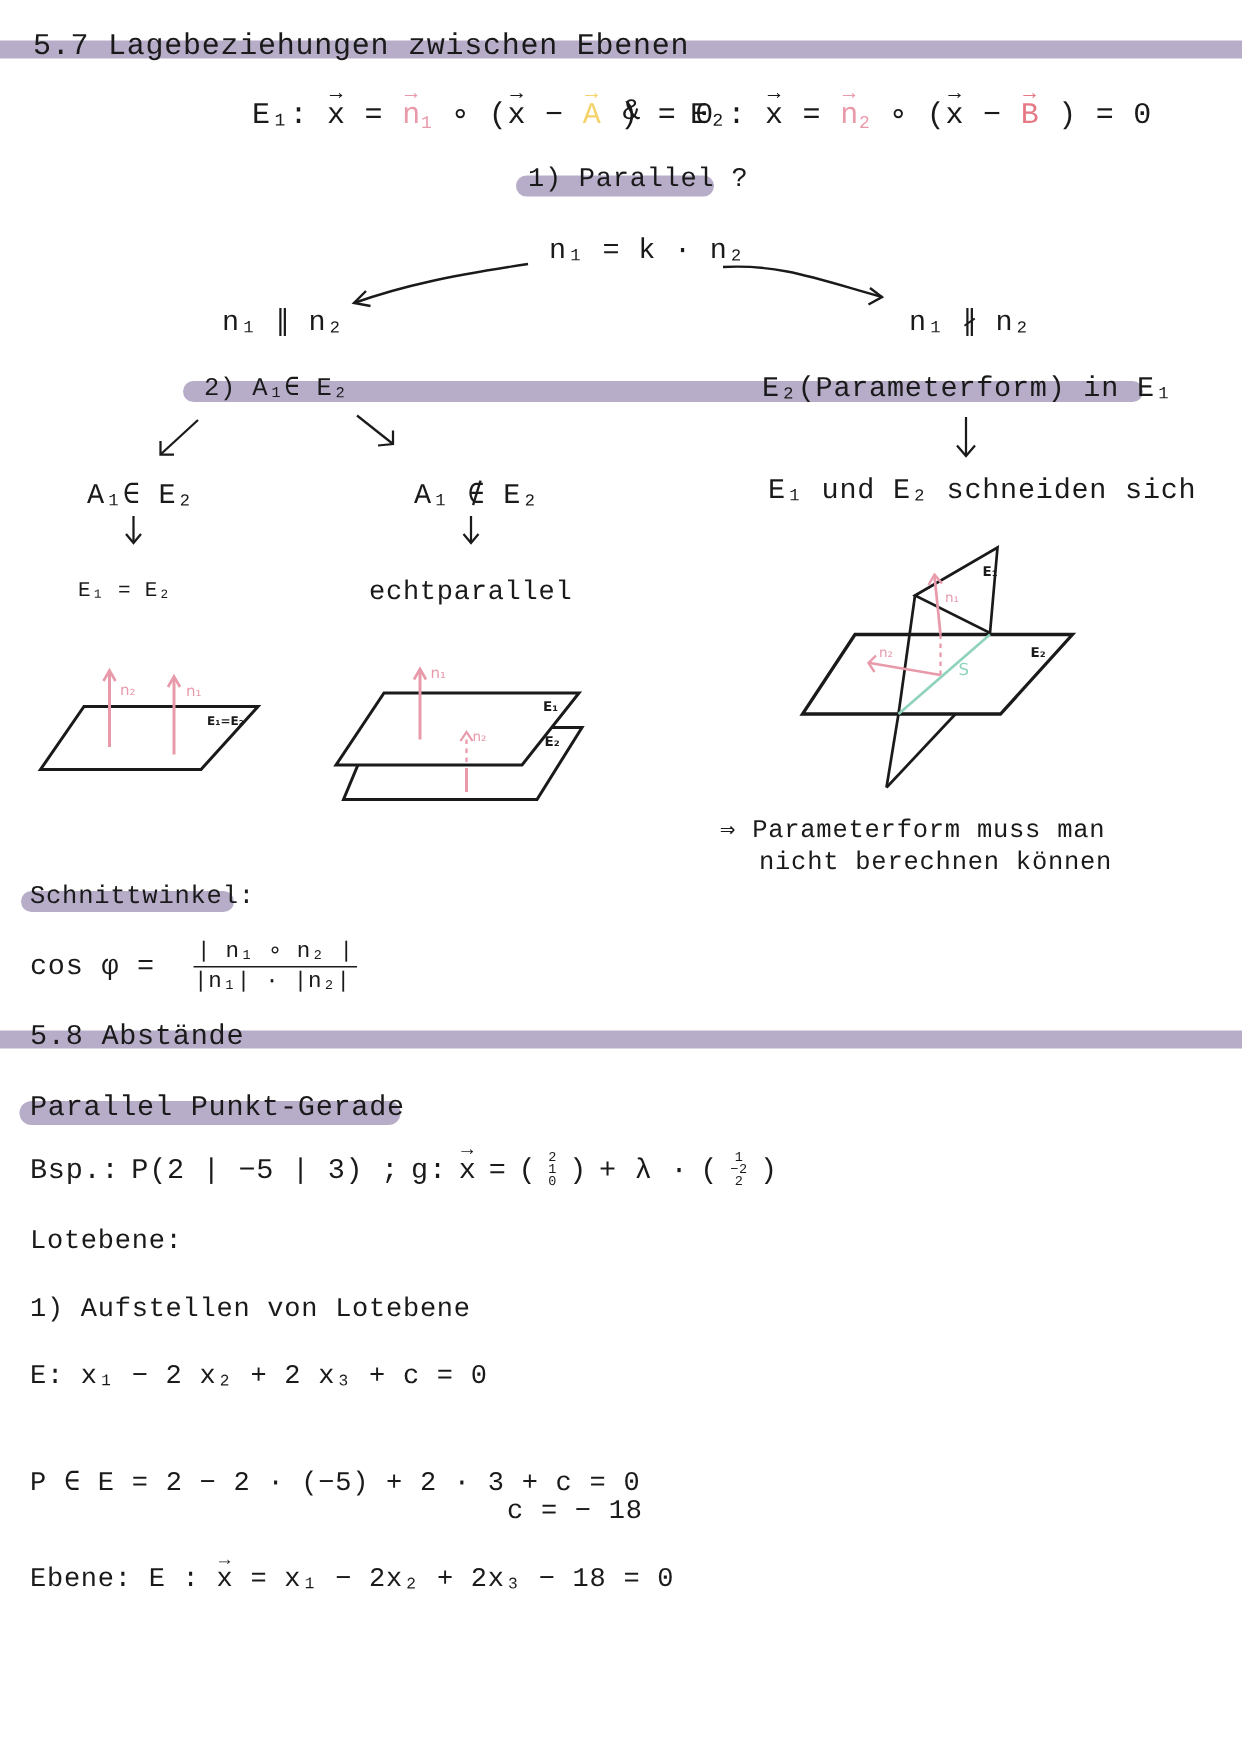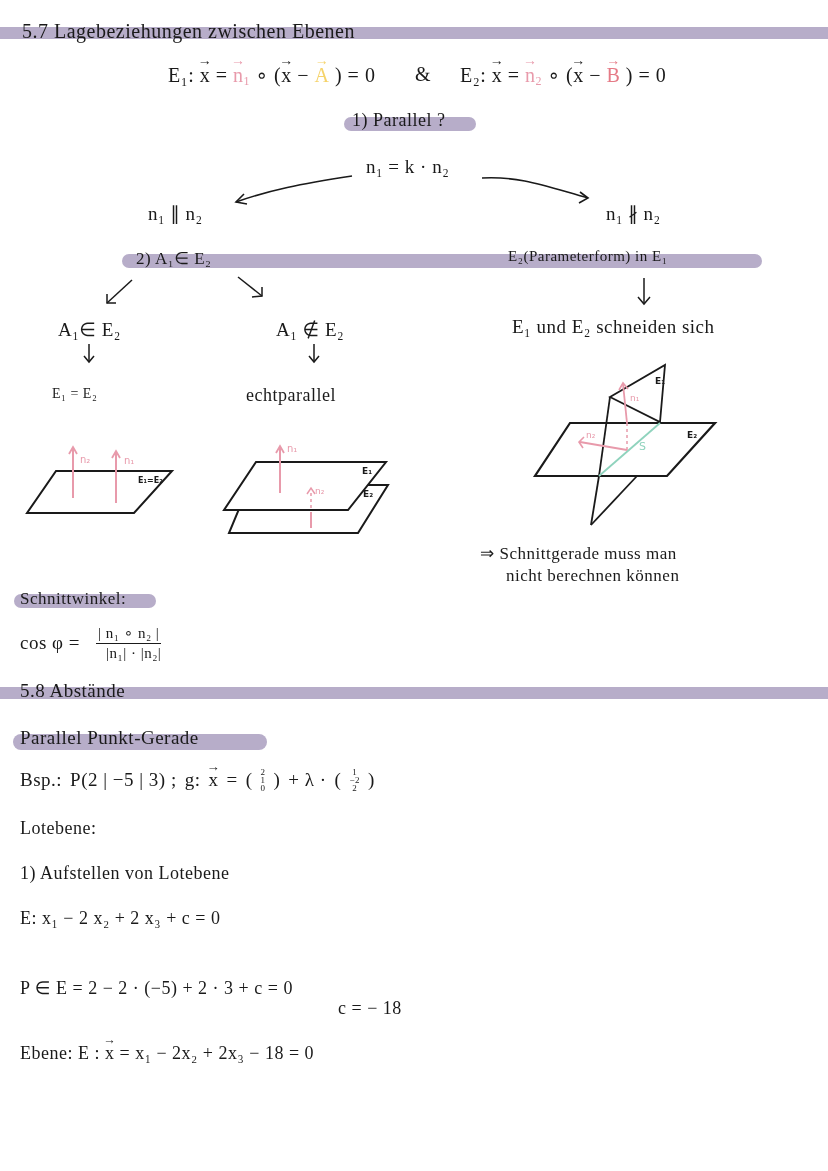--- a/index.html
+++ b/index.html
@@ -1,28 +1,28 @@
 <!DOCTYPE html>
 <html><head>
 <meta charset="utf-8">
 <style>
   * { box-sizing: border-box; margin: 0; padding: 0; }
   html, body { width: 828px; height: 1171px; background: #ffffff; overflow: hidden; }
   body { position: relative; font-family: "DejaVu Sans", sans-serif; color: #1a1a1a; }
   .abs { position: absolute; white-space: nowrap; }
-  .hw { font-family: Liberation Serif, serif; font-weight: 300; letter-spacing: 0.5px; }
+  .hw { font-family: Liberation Mono, monospace; font-weight: 300; letter-spacing: 0.5px; }
   .bar-full { position: absolute; left: 0; width: 828px; height: 12px; background: #b7adc9; }
   .pill { position: absolute; height: 14px; background: #b7adc9; border-radius: 8px; }
   .pink { color: #e89aab; }
   .yellow { color: #f5d36a; }
   .red { color: #e57a86; }
   .vec { position: relative; display: inline-block; }
   .vec::before { content: "\2192"; position: absolute; top: -0.78em; left: 50%; transform: translateX(-50%); font-size: 0.7em; }
   sub { font-size: 0.6em; vertical-align: -0.25em; }
-  .frac { display: inline-flex; flex-direction: column; align-items: flex-end; vertical-align: middle; font-size: 15px; }
+  .frac { display: inline-flex; flex-direction: column; align-items: flex-start; vertical-align: middle; font-size: 15px; margin-left: 10px; }
   .frac .num { border-bottom: 1.2px solid #1a1a1a; padding: 0 2px 1px; }
   .frac .den { padding-top: 1px; }
   .col { display: inline-flex; flex-direction: column; font-size: 9px; line-height: 8px; vertical-align: middle; text-align: center; }
   svg { position: absolute; overflow: visible; }
 </style>
 </head>
 <body>
 
 <div class="bar-full" style="top:27px;"></div>
 <div class="abs hw" style="left:22px; top:20px; font-size:20px;">5.7 Lagebeziehungen zwischen Ebenen</div>
@@ -71,21 +71,21 @@
   <path d="M84 356 L89 362 L94 356" stroke="#1a1a1a" stroke-width="1.5" fill="none"></path>
   <path d="M314 344 L314 362" stroke="#1a1a1a" stroke-width="1.5" fill="none"></path>
   <path d="M309 356 L314 362 L319 356" stroke="#1a1a1a" stroke-width="1.5" fill="none"></path>
 </svg>
 
 <div class="abs hw" style="left:148px; top:202px; font-size:19px;">n₁ ∥ n₂</div>
 <div class="abs hw" style="left:606px; top:202px; font-size:19px;">n₁ ∦ n₂</div>
 
 <div class="pill" style="left:122px; top:254px; width:640px;"></div>
 <div class="abs hw" style="left:136px; top:248px; font-size:17px;">2) A₁∈ E₂</div>
-<div class="abs hw" style="left:508px; top:248px; font-size:15px;">E₂(Parameterform) in E₁</div>
+<div class="abs hw" style="left:508px; top:248px; font-size:19px;">E₂(Parameterform) in E₁</div>
 
 <div class="abs hw" style="left:58px; top:318px; font-size:19px;">A₁∈  E₂</div>
 <div class="abs hw" style="left:276px; top:318px; font-size:19px;">A₁ ∉  E₂</div>
 <div class="abs hw" style="left:512px; top:316px; font-size:19px;">E₁ und  E₂ schneiden sich</div>
 <div class="abs hw" style="left:52px; top:386px; font-size:14px;">E₁ = E₂</div>
 <div class="abs hw" style="left:246px; top:385px; font-size:18px;">echtparallel</div>
 
 <svg style="left:0; top:430px;" width="200" height="100">
   <polygon points="56,41 172,41 134,83 27,83" fill="none" stroke="#1a1a1a" stroke-width="2"></polygon>
   <line x1="73" y1="68" x2="73" y2="18" stroke="#e89aab" stroke-width="2"></line>
@@ -128,21 +128,21 @@
 
   <line x1="107" y1="90" x2="60" y2="82" stroke="#e89aab" stroke-width="1.8"></line>
   <path d="M64 77 L59 82 L63 88" stroke="#e89aab" stroke-width="1.6" fill="none"></path>
   <text x="110" y="41" font-size="9" fill="#e89aab" font-family="DejaVu Sans, sans-serif">n₁</text>
   <text x="66" y="78" font-size="9" fill="#e89aab" font-family="DejaVu Sans, sans-serif">n₂</text>
   <text x="135" y="24" font-size="9" font-weight="bold" fill="#1a1a1a" font-family="DejaVu Sans, sans-serif">E₁</text>
   <text x="167" y="78" font-size="9" font-weight="bold" fill="#1a1a1a" font-family="DejaVu Sans, sans-serif">E₂</text>
   <text x="119" y="90" font-size="11" fill="#8fd3bd" font-family="DejaVu Sans, sans-serif">S</text>
 </svg>
 
-<div class="abs hw" style="left:480px; top:543px; font-size:17px;">⇒ Schnittgerade muss man</div>
+<div class="abs hw" style="left:480px; top:543px; font-size:17px;">⇒ Parameterform muss man</div>
 <div class="abs hw" style="left:506px; top:566px; font-size:17px;">nicht berechnen können</div>
 
 <div class="pill" style="left:14px; top:594px; width:142px;"></div>
 <div class="abs hw" style="left:20px; top:589px; font-size:17px;">Schnittwinkel:</div>
 <div class="abs hw" style="left:20px; top:624px; font-size:19px; display:flex; align-items:center; gap:16px;">
   <span>cos φ =</span>
   <span class="frac">
     <span class="num">| n₁ ∘ n₂ |</span>
     <span class="den">|n₁| · |n₂|</span>
   </span>

